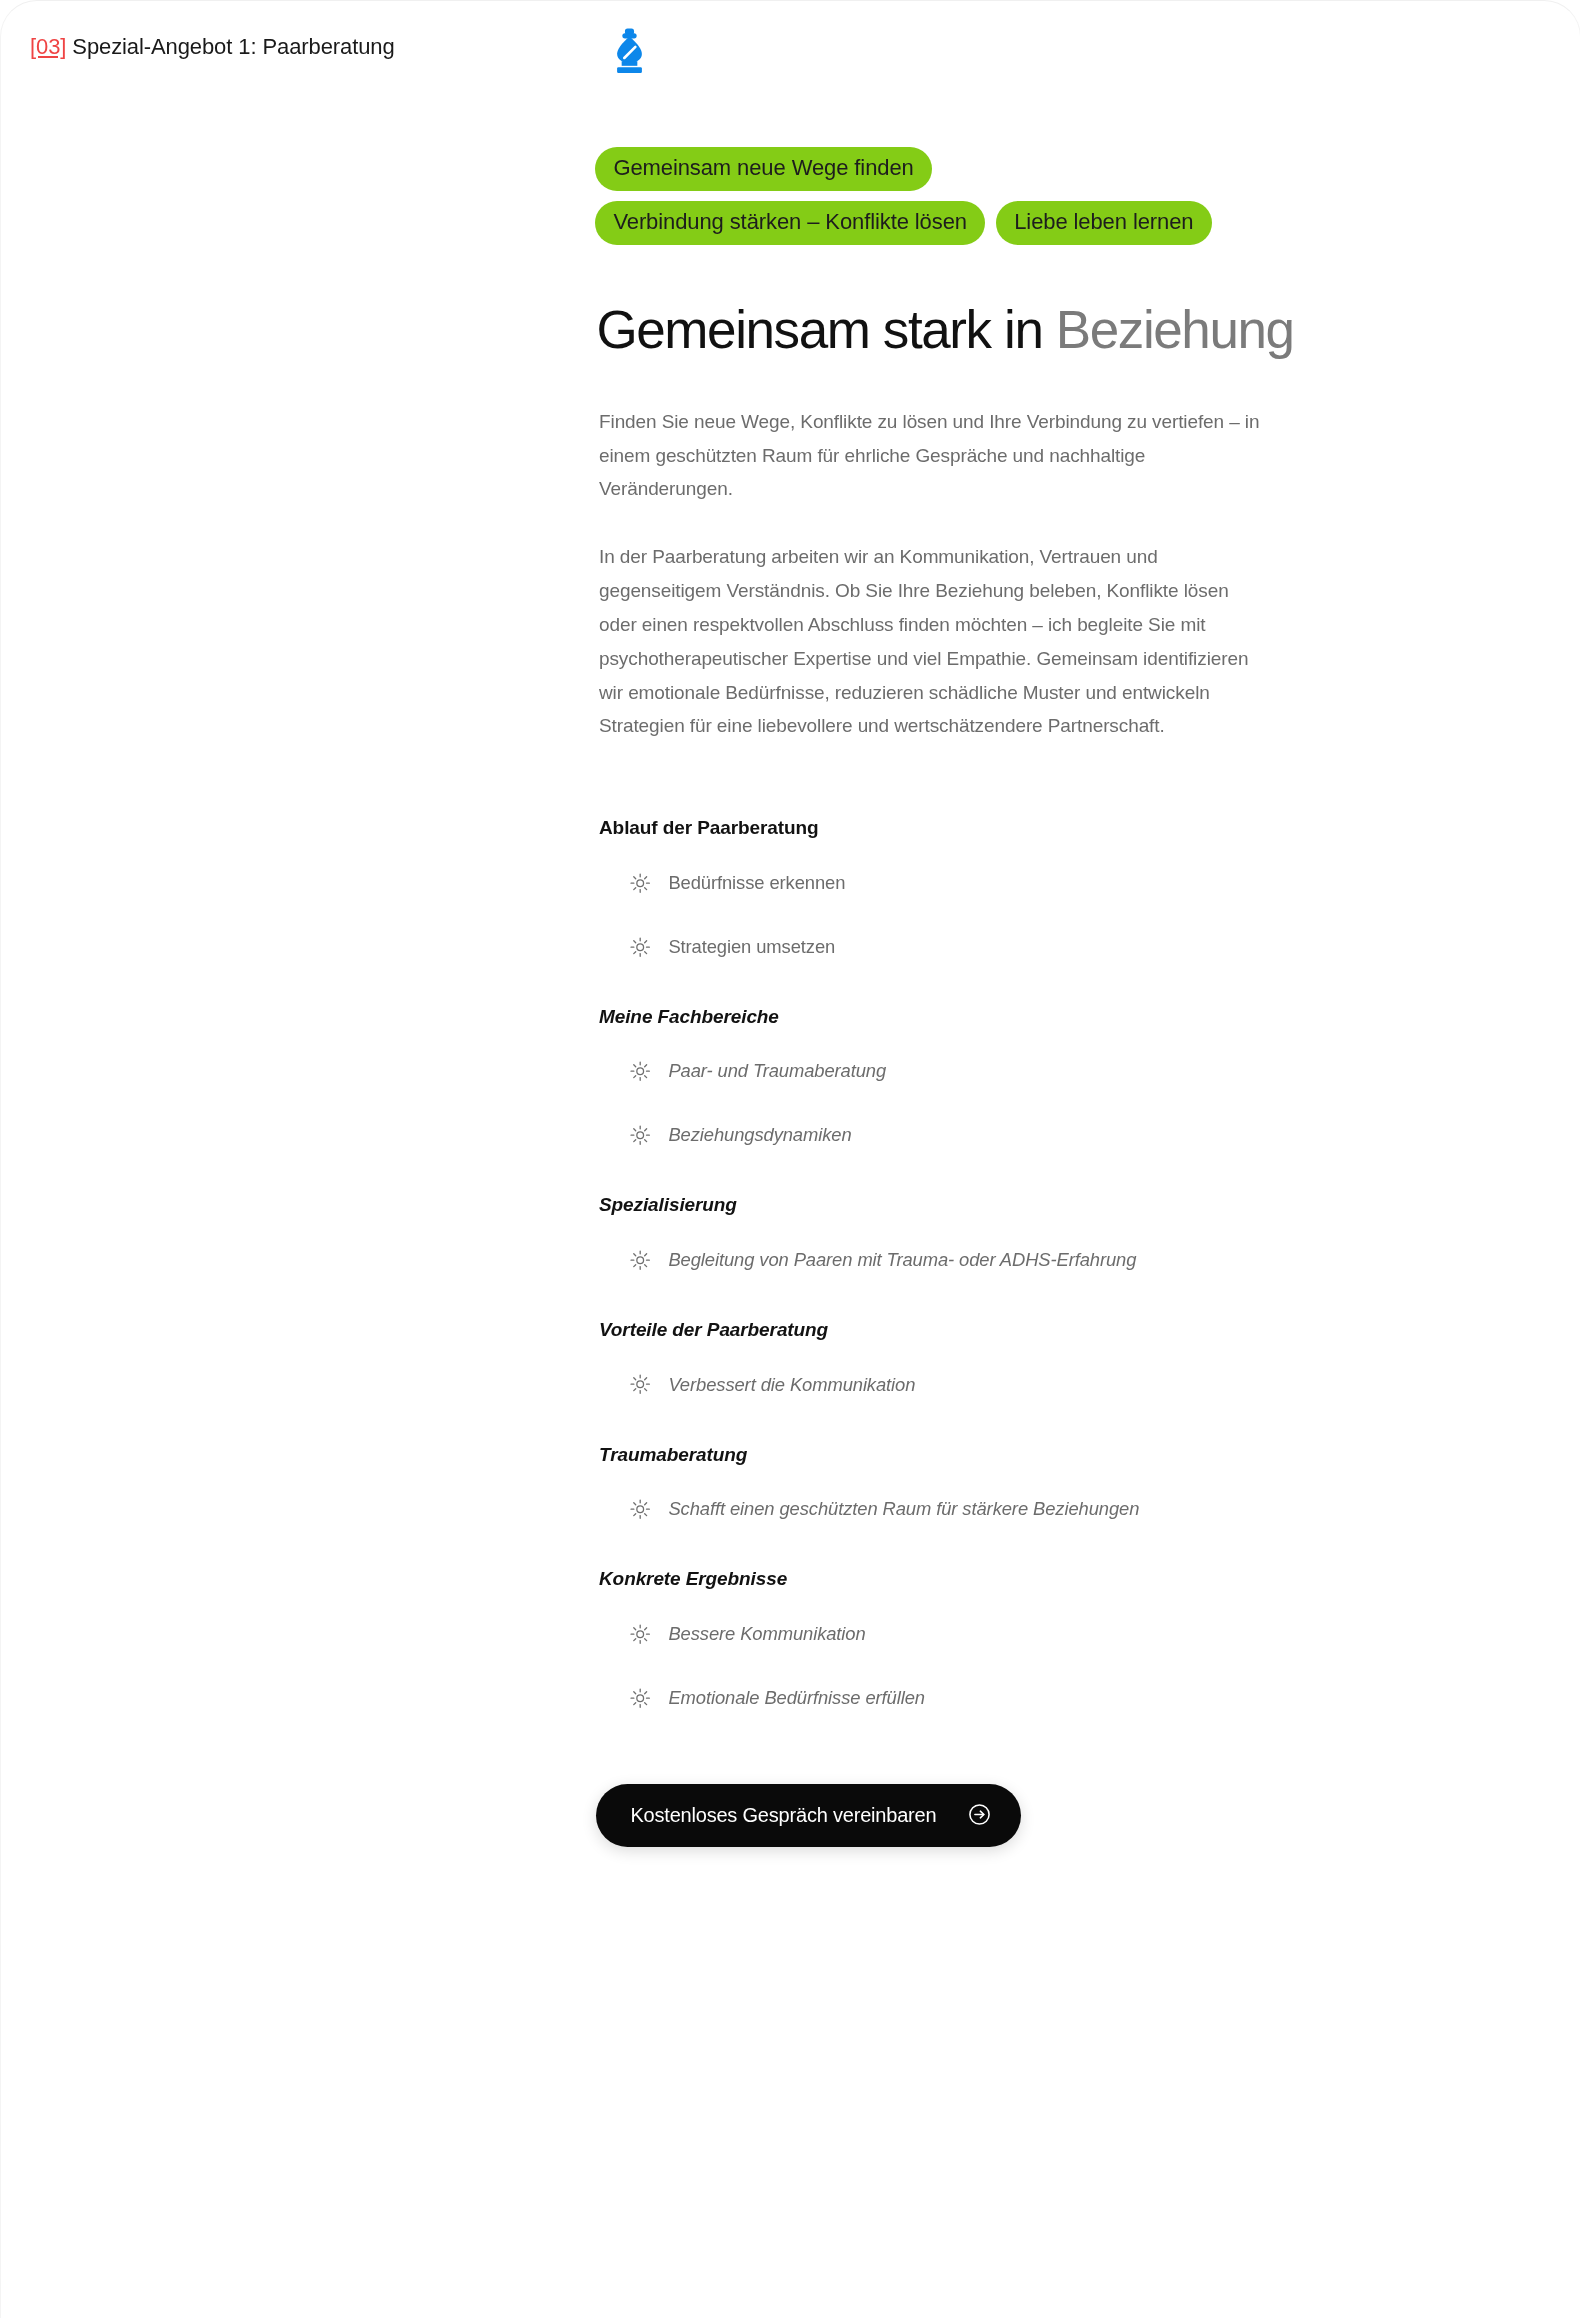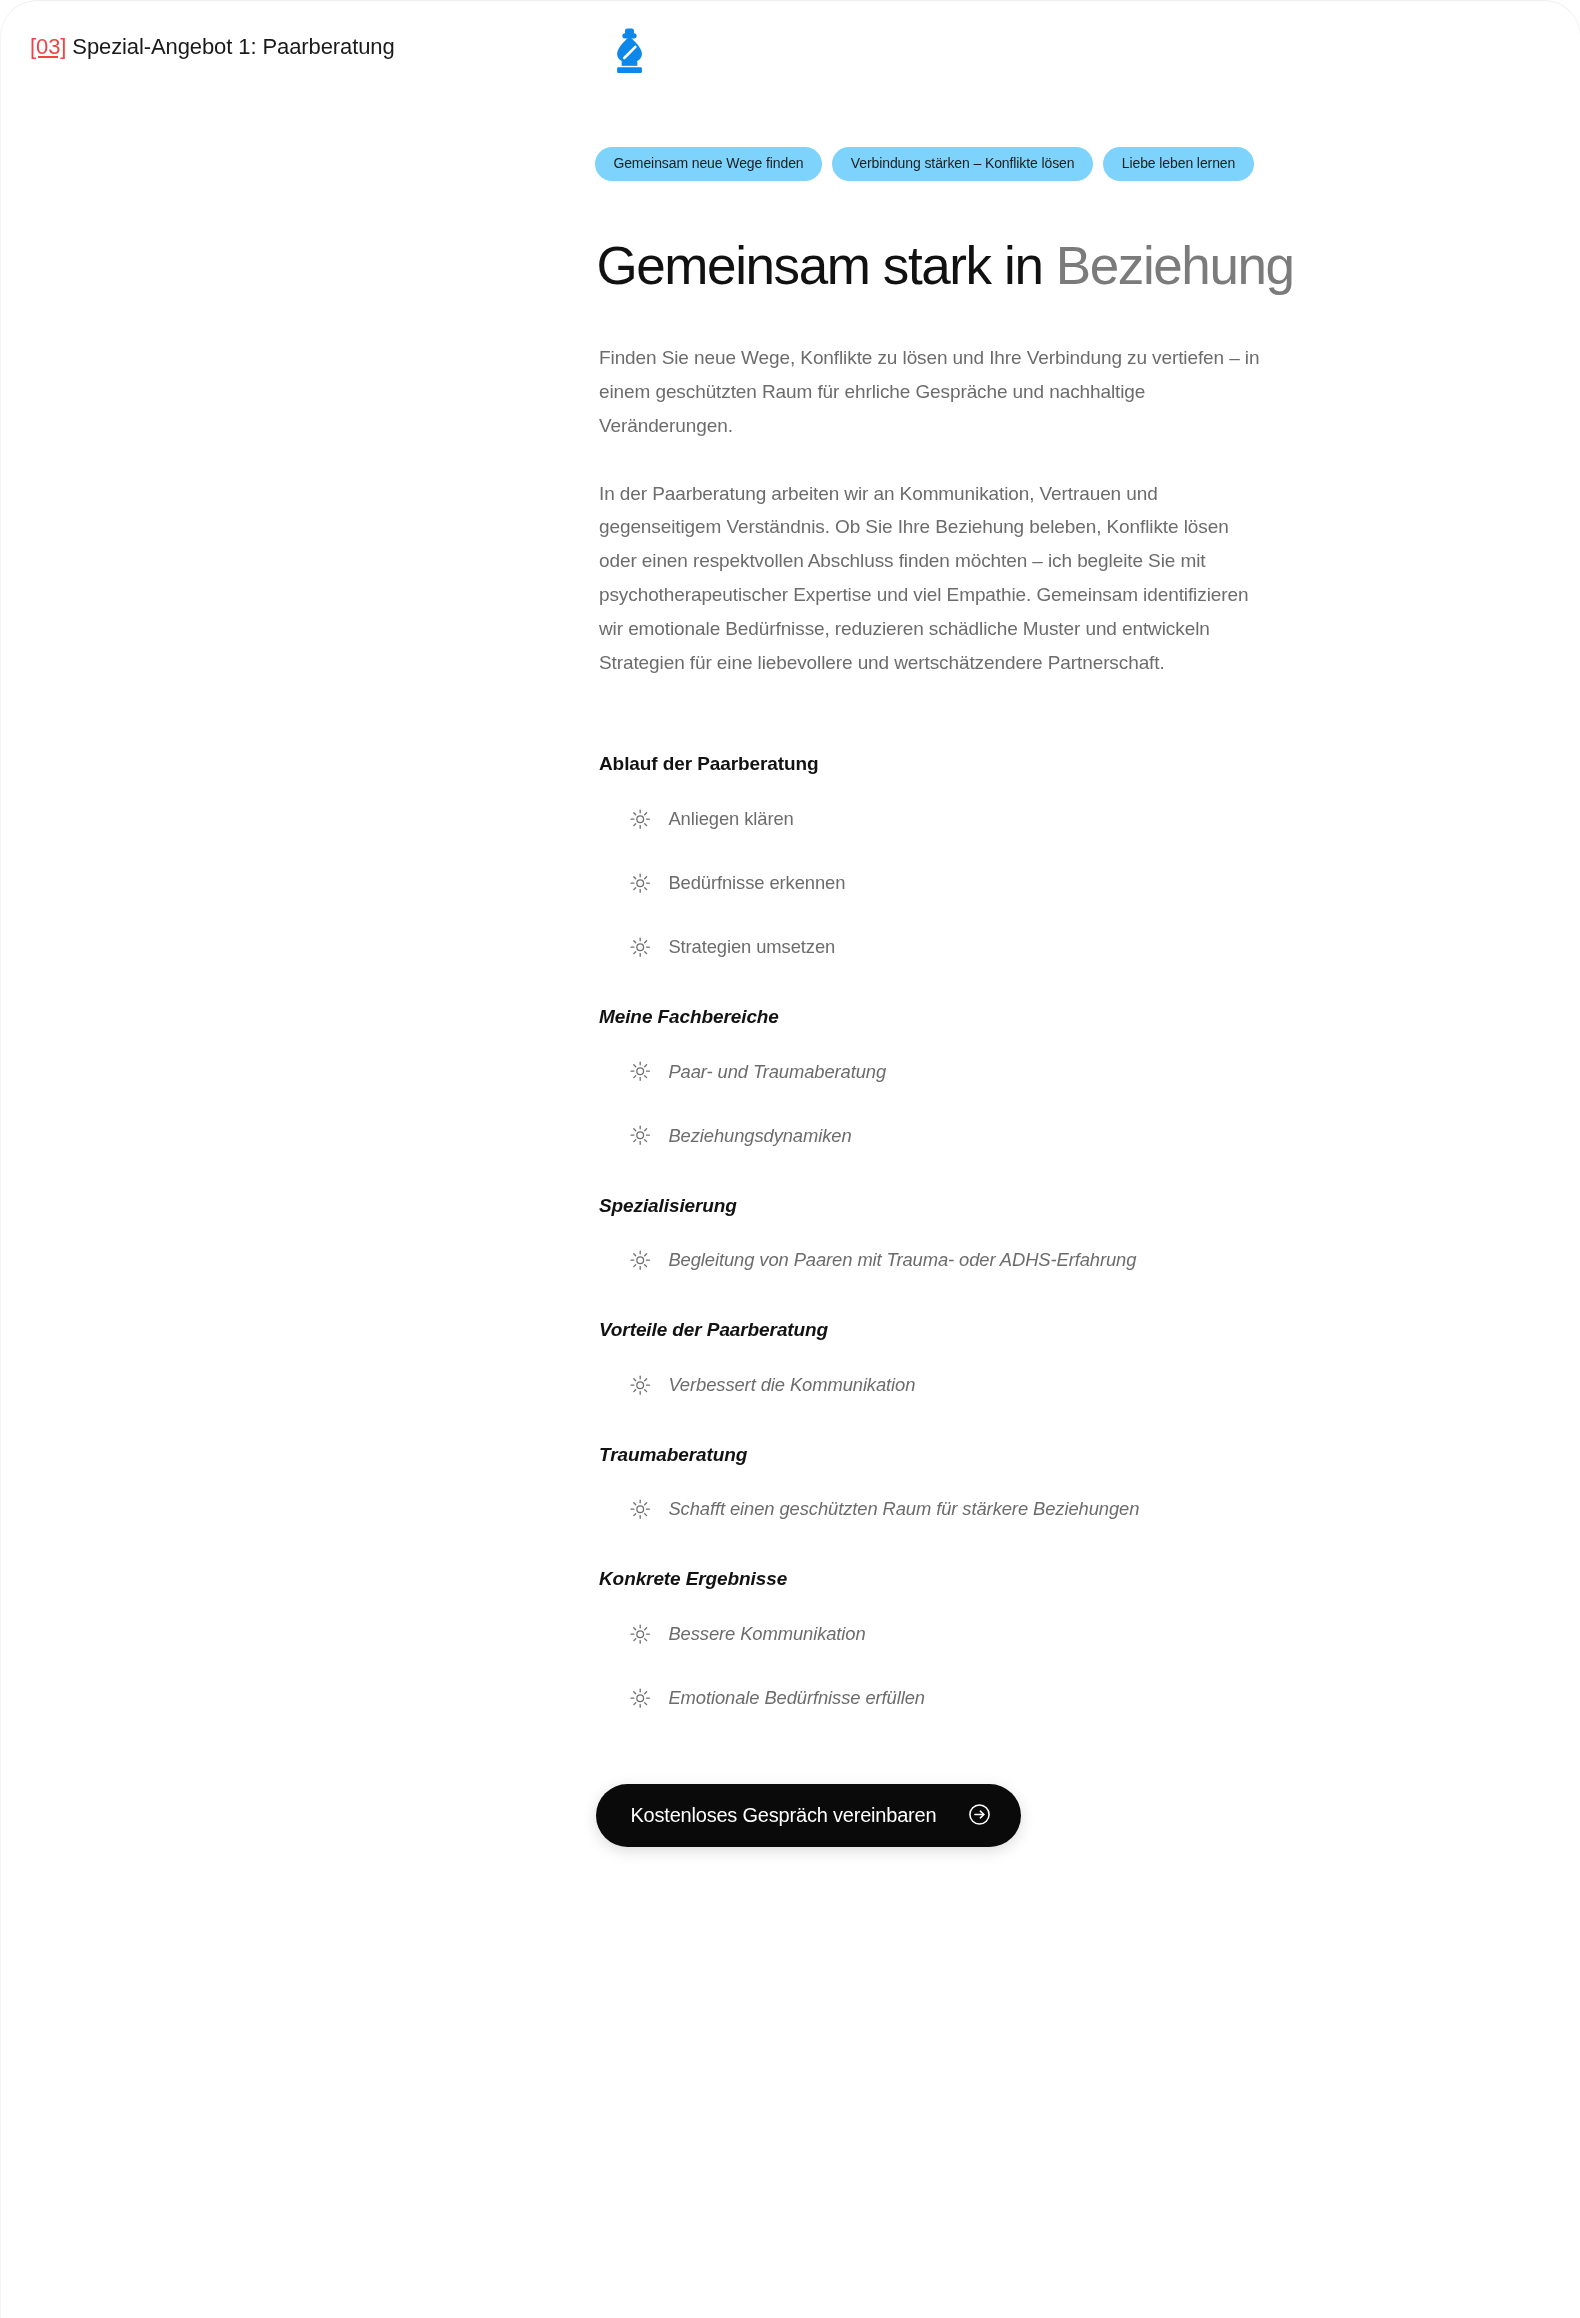--- a/index.html
+++ b/index.html
@@ -58,24 +58,24 @@
 
   
   .pills {
     display: flex;
     flex-wrap: wrap;
     gap: 10.5px;
     margin-top: 146px;
     margin-left: -4px;
   }
   .pill {
-    background: #7dd3fc;
+    background: #84cc16;
     border-radius: 658px;
     padding: 8px 18.4px 9.2px;
-    font-size: 14px;
+    font-size: 22px;
     line-height: 1.2;
     color: #1d1d1d;
     white-space: nowrap;
     letter-spacing: -0.1px;
   }
 
   
   .hero {
     margin-top: 57px;
     margin-left: -2.6px;
@@ -211,36 +211,20 @@
                   <line x1="12" y1="2.2" x2="12" y2="5.2"></line>
                   <line x1="12" y1="18.8" x2="12" y2="21.8"></line>
                   <line x1="2.2" y1="12" x2="5.2" y2="12"></line>
                   <line x1="18.8" y1="12" x2="21.8" y2="12"></line>
                   <line x1="5.1" y1="5.1" x2="7.2" y2="7.2"></line>
                   <line x1="16.8" y1="16.8" x2="18.9" y2="18.9"></line>
                   <line x1="5.1" y1="18.9" x2="7.2" y2="16.8"></line>
                   <line x1="16.8" y1="7.2" x2="18.9" y2="5.1"></line>
                 </svg>
               </span>
-            <span class="item-label">Anliegen klären</span>
-          </li>
-          <li class="item">
-            <span class="sun-icon">
-                <svg viewBox="0 0 24 24" fill="none" stroke="currentColor" stroke-width="1.4" stroke-linecap="round">
-                  <circle cx="12" cy="12" r="3.6"></circle>
-                  <line x1="12" y1="2.2" x2="12" y2="5.2"></line>
-                  <line x1="12" y1="18.8" x2="12" y2="21.8"></line>
-                  <line x1="2.2" y1="12" x2="5.2" y2="12"></line>
-                  <line x1="18.8" y1="12" x2="21.8" y2="12"></line>
-                  <line x1="5.1" y1="5.1" x2="7.2" y2="7.2"></line>
-                  <line x1="16.8" y1="16.8" x2="18.9" y2="18.9"></line>
-                  <line x1="5.1" y1="18.9" x2="7.2" y2="16.8"></line>
-                  <line x1="16.8" y1="7.2" x2="18.9" y2="5.1"></line>
-                </svg>
-              </span>
             <span class="item-label">Bedürfnisse erkennen</span>
           </li>
           <li class="item">
             <span class="sun-icon">
                 <svg viewBox="0 0 24 24" fill="none" stroke="currentColor" stroke-width="1.4" stroke-linecap="round">
                   <circle cx="12" cy="12" r="3.6"></circle>
                   <line x1="12" y1="2.2" x2="12" y2="5.2"></line>
                   <line x1="12" y1="18.8" x2="12" y2="21.8"></line>
                   <line x1="2.2" y1="12" x2="5.2" y2="12"></line>
                   <line x1="18.8" y1="12" x2="21.8" y2="12"></line>

